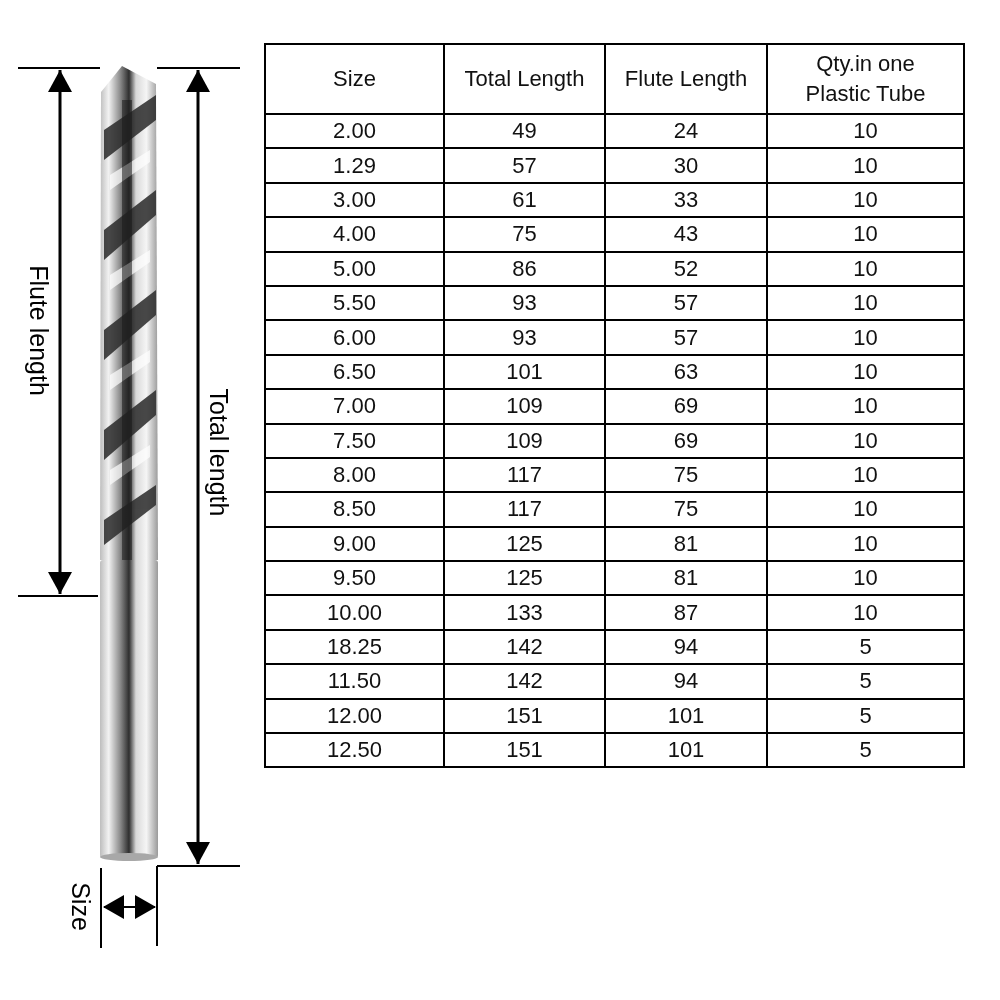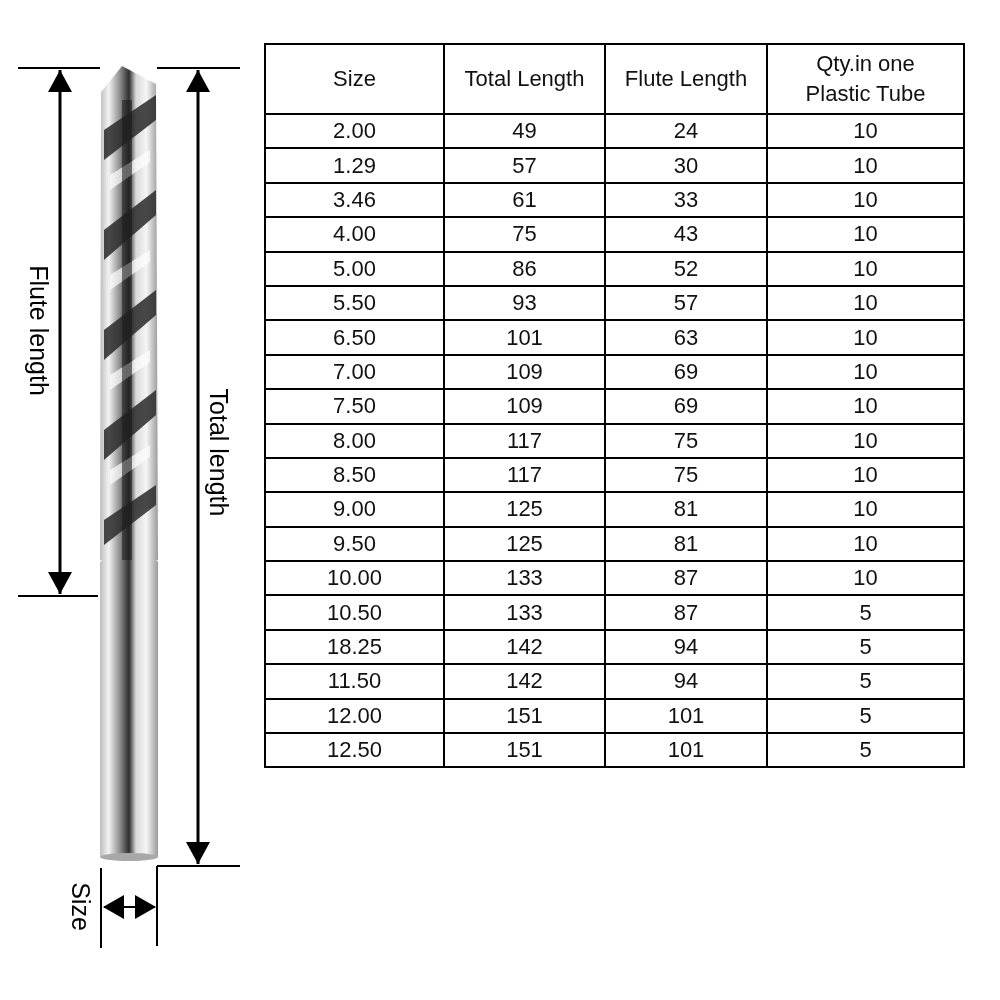--- a/index.html
+++ b/index.html
@@ -108,21 +108,21 @@
         <td>24</td>
         <td>10</td>
       </tr>
       <tr>
         <td>1.29</td>
         <td>57</td>
         <td>30</td>
         <td>10</td>
       </tr>
       <tr>
-        <td>3.46</td>
+        <td>3.00</td>
         <td>61</td>
         <td>33</td>
         <td>10</td>
       </tr>
       <tr>
         <td>4.00</td>
         <td>75</td>
         <td>43</td>
         <td>10</td>
       </tr>
@@ -132,20 +132,26 @@
         <td>52</td>
         <td>10</td>
       </tr>
       <tr>
         <td>5.50</td>
         <td>93</td>
         <td>57</td>
         <td>10</td>
       </tr>
       <tr>
+        <td>6.00</td>
+        <td>93</td>
+        <td>57</td>
+        <td>10</td>
+      </tr>
+      <tr>
         <td>6.50</td>
         <td>101</td>
         <td>63</td>
         <td>10</td>
       </tr>
       <tr>
         <td>7.00</td>
         <td>109</td>
         <td>69</td>
         <td>10</td>
@@ -180,26 +186,20 @@
         <td>81</td>
         <td>10</td>
       </tr>
       <tr>
         <td>10.00</td>
         <td>133</td>
         <td>87</td>
         <td>10</td>
       </tr>
       <tr>
-        <td>10.50</td>
-        <td>133</td>
-        <td>87</td>
-        <td>5</td>
-      </tr>
-      <tr>
         <td>18.25</td>
         <td>142</td>
         <td>94</td>
         <td>5</td>
       </tr>
       <tr>
         <td>11.50</td>
         <td>142</td>
         <td>94</td>
         <td>5</td>

